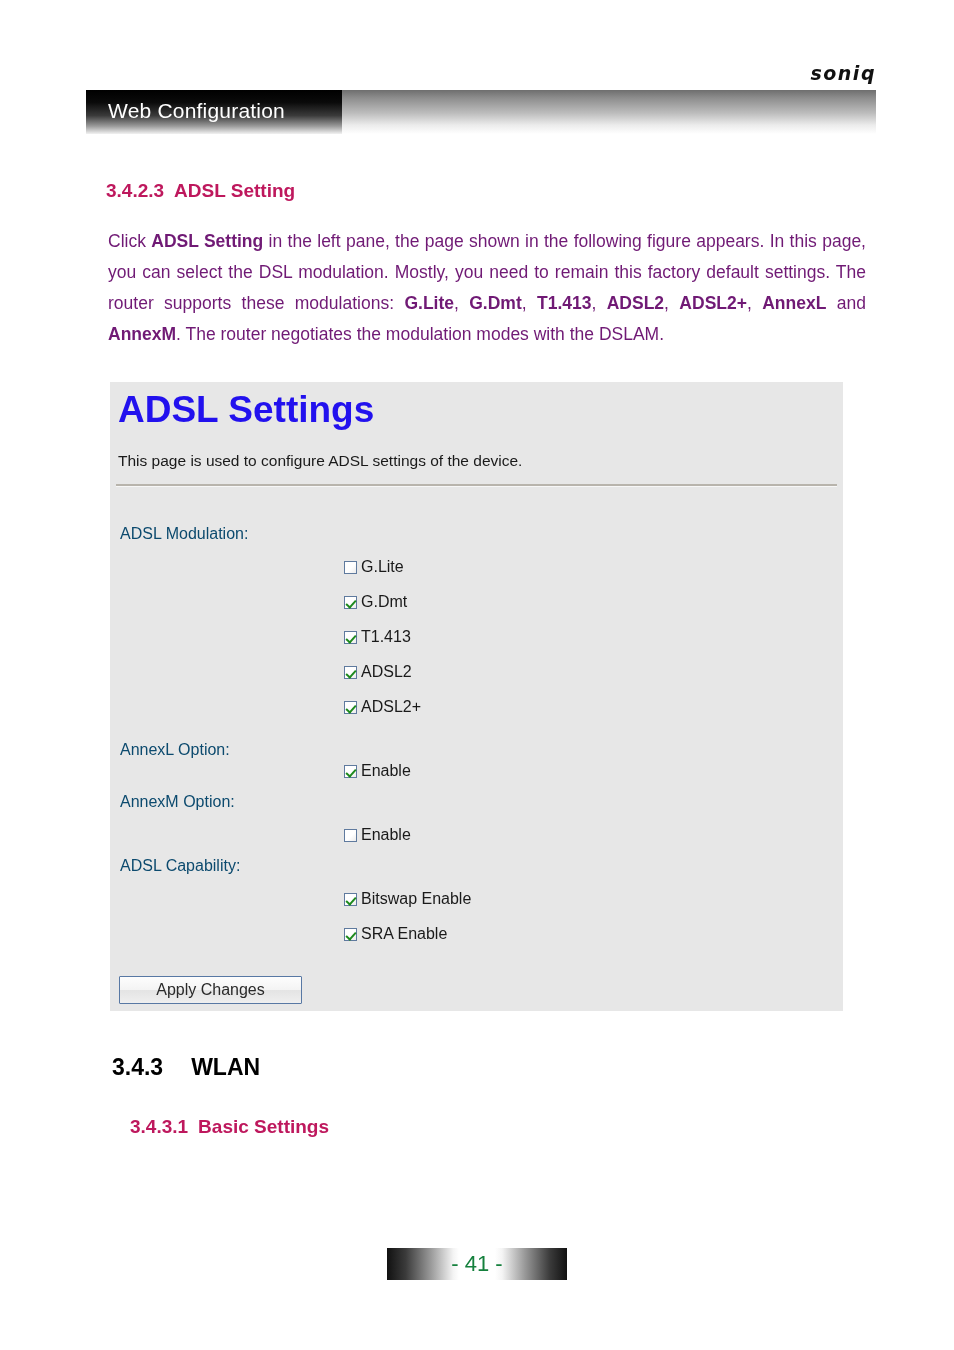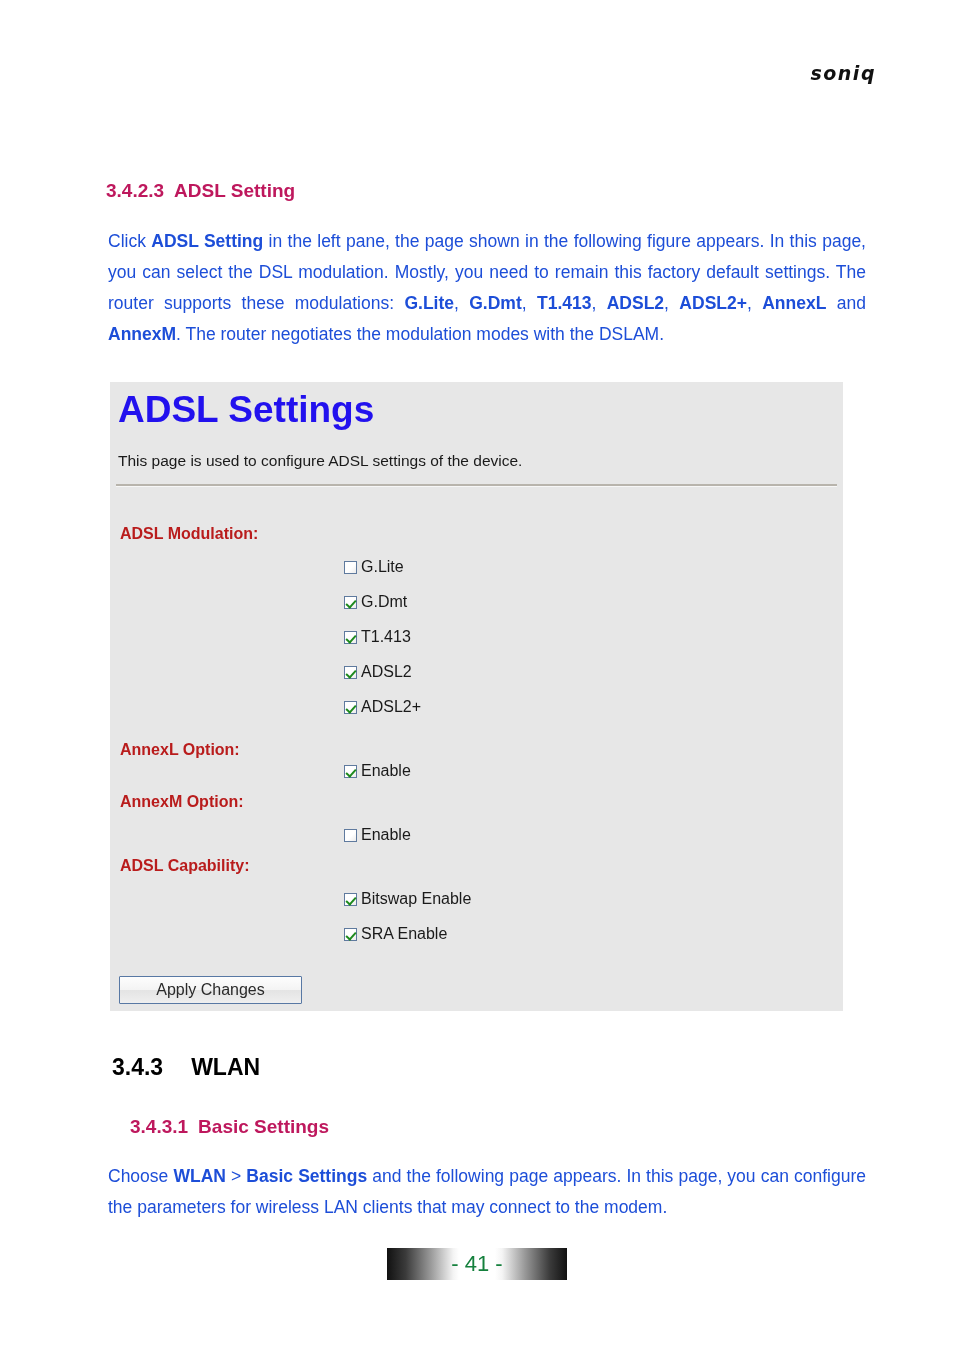--- a/index.html
+++ b/index.html
@@ -99,21 +99,21 @@
   #head-basic  { left: 106px; top: 1116px; margin-left: 24px; }
 
   
   .para {
     position: absolute;
     left: 108px;
     width: 758px;
     font-size: 17.5px;
     line-height: 31px;
     text-align: justify;
-    color: #1d4ed8;
+    color: #701a75;
   }
   .para b { font-weight: bold; }
   #para-1 { top: 226px; }
   #para-2 { top: 1161px; }
 
   
   .figure {
     position: absolute;
     left: 110px;
     top: 382px;
@@ -145,22 +145,22 @@
     width: 721px;
     height: 2px;
     background: #b8b4ac;
     border-bottom: 1px solid #f7f7f7;
   }
 
   .sec-label {
     position: absolute;
     left: 10px;
     font-size: 16px;
-    font-weight: bold;
-    color: #b91c1c;
+    font-weight: normal;
+    color: #0c4a6e;
     white-space: nowrap;
   }
 
   .cb-row {
     position: absolute;
     left: 234px;
     display: flex;
     align-items: center;
     white-space: nowrap;
   }
@@ -247,20 +247,26 @@
     color: #15803d;
   }
 </style>
 </head>
 <body>
 
 <div class="page">
 
   <div class="brand">soniq</div>
 
+  <div class="banner">
+    <div class="banner-right"></div>
+    <div class="banner-left">
+      <div class="banner-title">Web Configuration</div>
+    </div>
+  </div>
 
   <div class="h3" id="head-adsl">
     <span class="h3-num">3.4.2.3</span><span class="h3-gap-s"></span><span>ADSL Setting</span>
   </div>
 
   <div class="para" id="para-1">Click <b>ADSL Setting</b> in the left pane, the page shown in the following figure appears. In this page, you can select the DSL modulation. Mostly, you need to remain this factory default settings. The router supports these modulations: <b>G.Lite</b>, <b>G.Dmt</b>, <b>T1.413</b>, <b>ADSL2</b>, <b>ADSL2+</b>, <b>AnnexL</b> and <b>AnnexM</b>. The router negotiates the modulation modes with the DSLAM.</div>
 
   <div class="figure">
     <div class="fig-title">ADSL Settings</div>
     <div class="fig-desc">This page is used to configure ADSL settings of the device.</div>
@@ -311,21 +317,20 @@
   </div>
 
   <div class="h2" id="head-wlan">
     <span>3.4.3</span><span class="h2-gap"></span><span>WLAN</span>
   </div>
 
   <div class="h3" id="head-basic">
     <span class="h3-num">3.4.3.1</span><span class="h3-gap-s"></span><span>Basic Settings</span>
   </div>
 
-  <div class="para" id="para-2">Choose <b>WLAN</b> &gt; <b>Basic Settings</b> and the following page appears. In this page, you can configure the parameters for wireless LAN clients that may connect to the modem.</div>
 
   <div class="footer">
     <div class="foot-bar-left"></div>
     <div class="foot-bar-right"></div>
     <div class="foot-page">- 41 -</div>
   </div>
 
 </div>
 
 </body></html>

